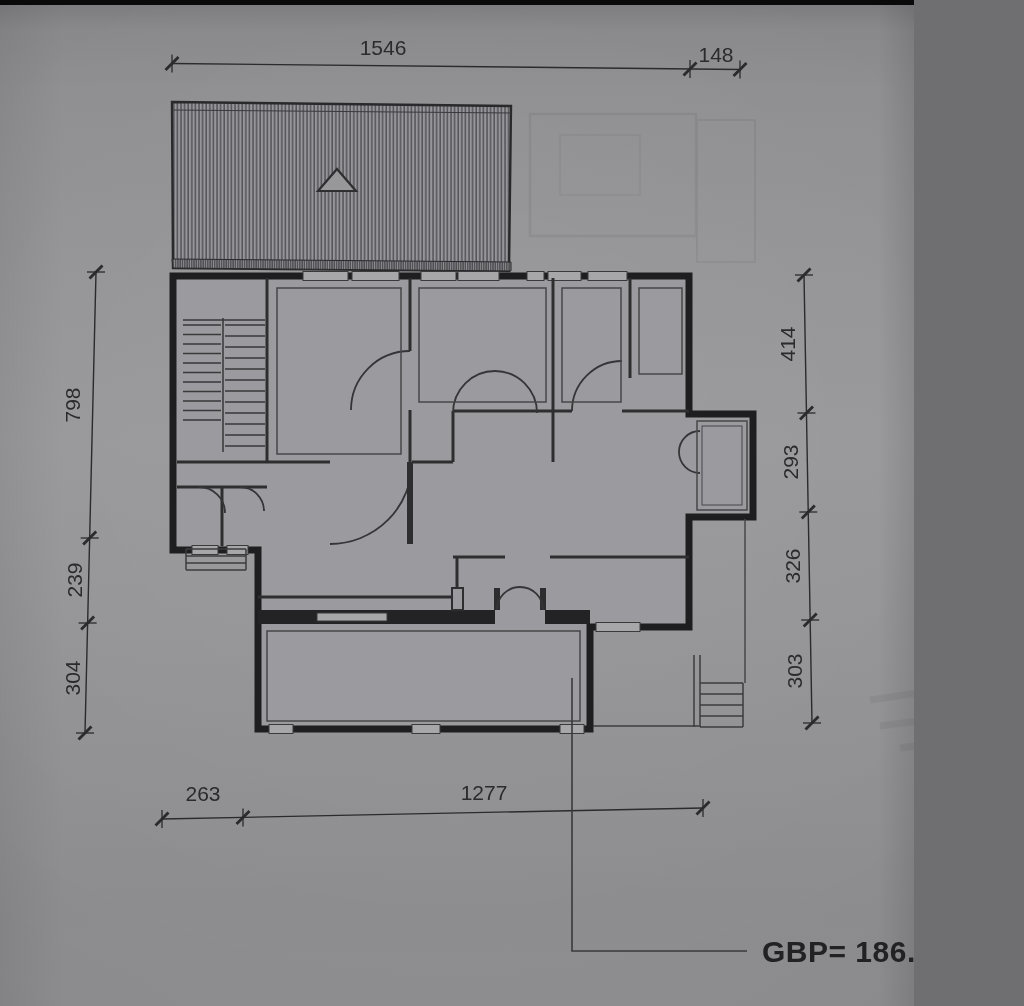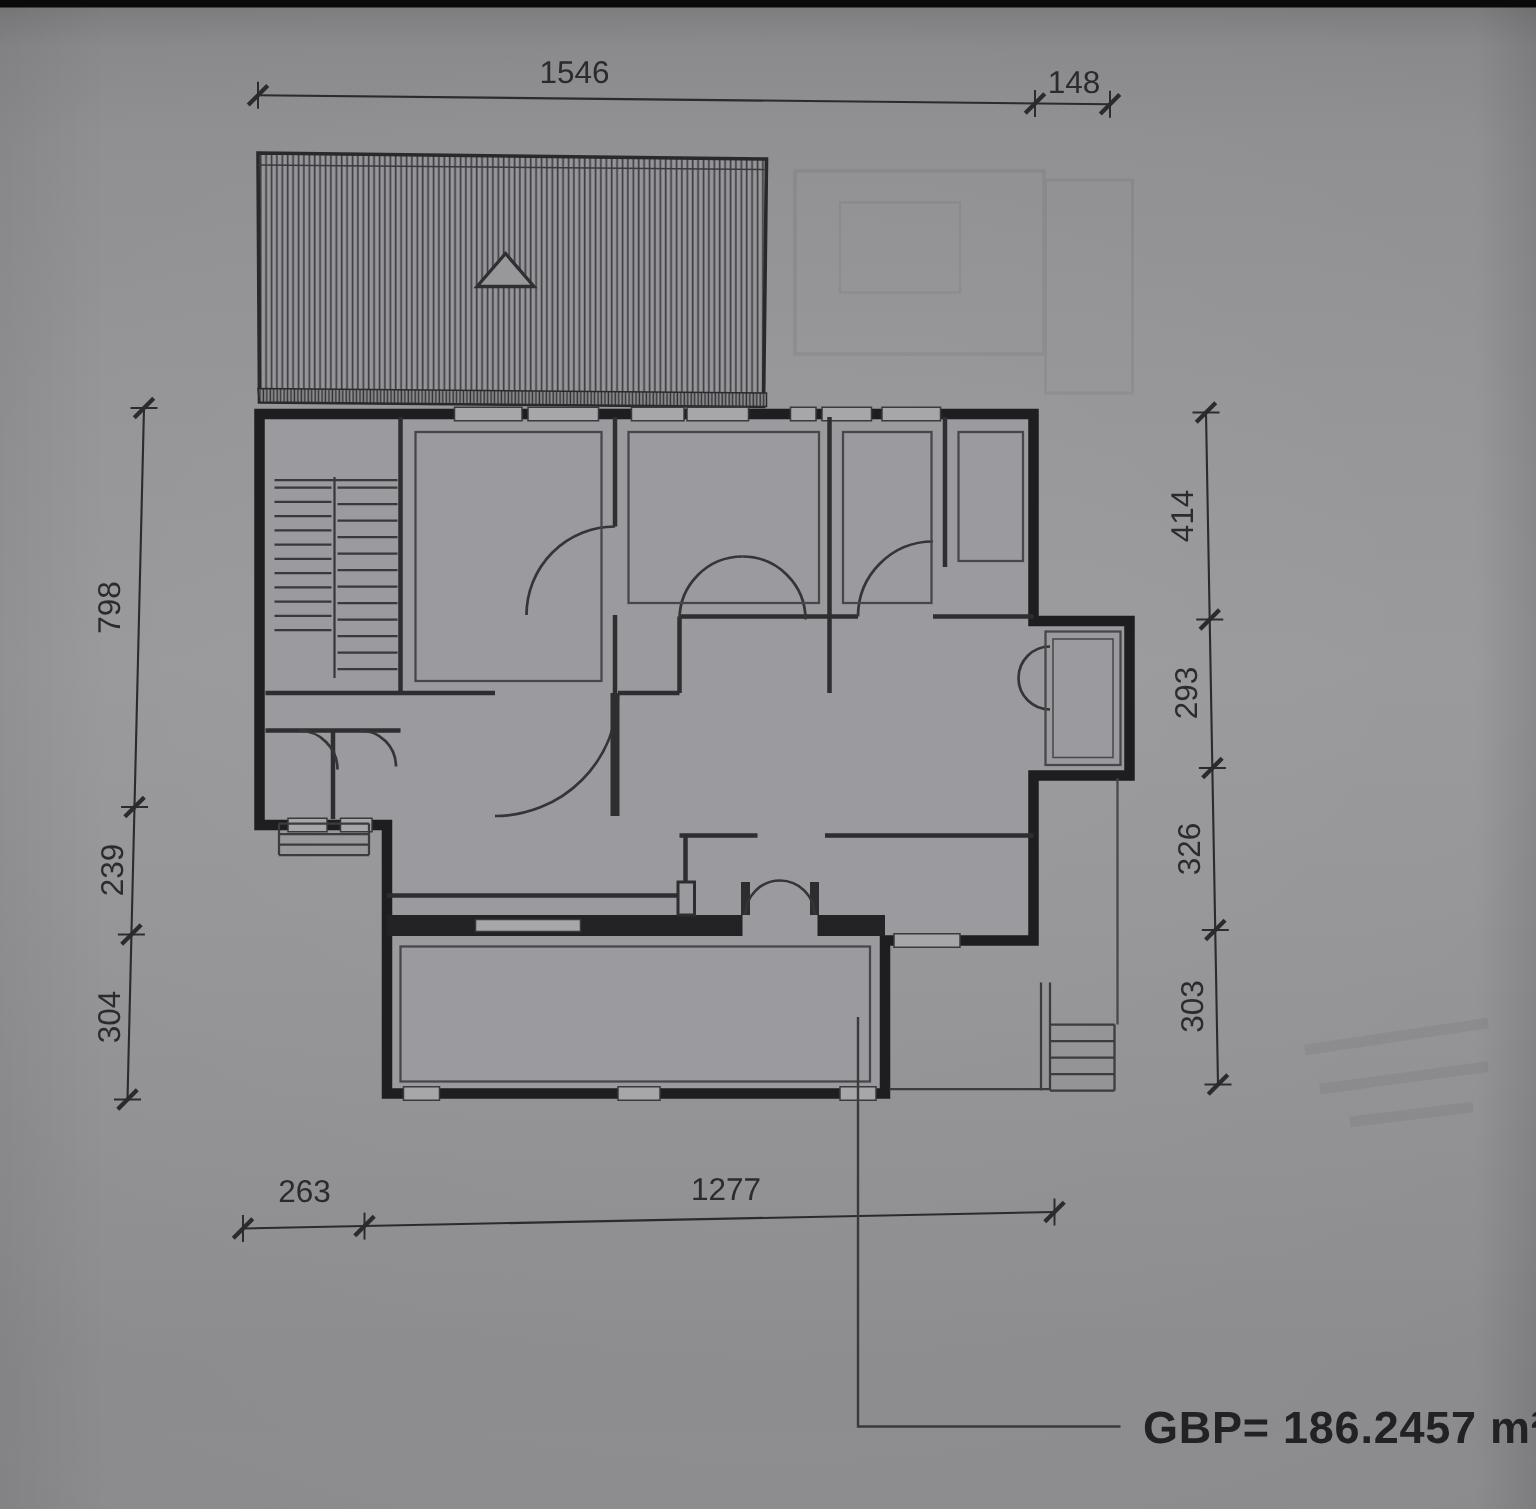--- a/index.html
+++ b/index.html
@@ -1,17 +1,17 @@
 <!DOCTYPE html>
 <html><head>
 <meta charset="utf-8">
 <style>
   html,body{margin:0;padding:0;background:#6f6f72;}
   .photo{
-    position:relative;width:1024px;height:1006px;overflow:hidden;
+    position:relative;width:914px;height:1006px;overflow:hidden;
     background:
       linear-gradient(90deg, rgba(0,0,0,0.06) 0%, rgba(0,0,0,0) 7%, rgba(0,0,0,0) 96%, rgba(0,0,0,0.10) 100%),
       radial-gradient(130% 95% at 50% 42%, rgba(255,255,255,0.055) 0%, rgba(255,255,255,0) 55%, rgba(0,0,0,0.055) 100%),
       linear-gradient(180deg,#7a7a7d 0%,#89898c 3%,#8f8f92 9%,#949396 26%,#98979a 44%,#959497 60%,#919092 76%,#8d8d8f 90%,#8e8e90 100%);
     font-family:"Liberation Sans", sans-serif;
   }
   .topbar{position:absolute;left:0;top:0;width:100%;height:5px;background:#0a0a0b;}
   svg{position:absolute;left:0;top:0;}
   .dimtext{fill:#2b2b2d;font-size:21px;font-family:"Liberation Sans",sans-serif;}
   .arealabel{fill:#222224;font-size:30px;font-weight:bold;font-family:"Liberation Sans",sans-serif;letter-spacing:0.5px;}

